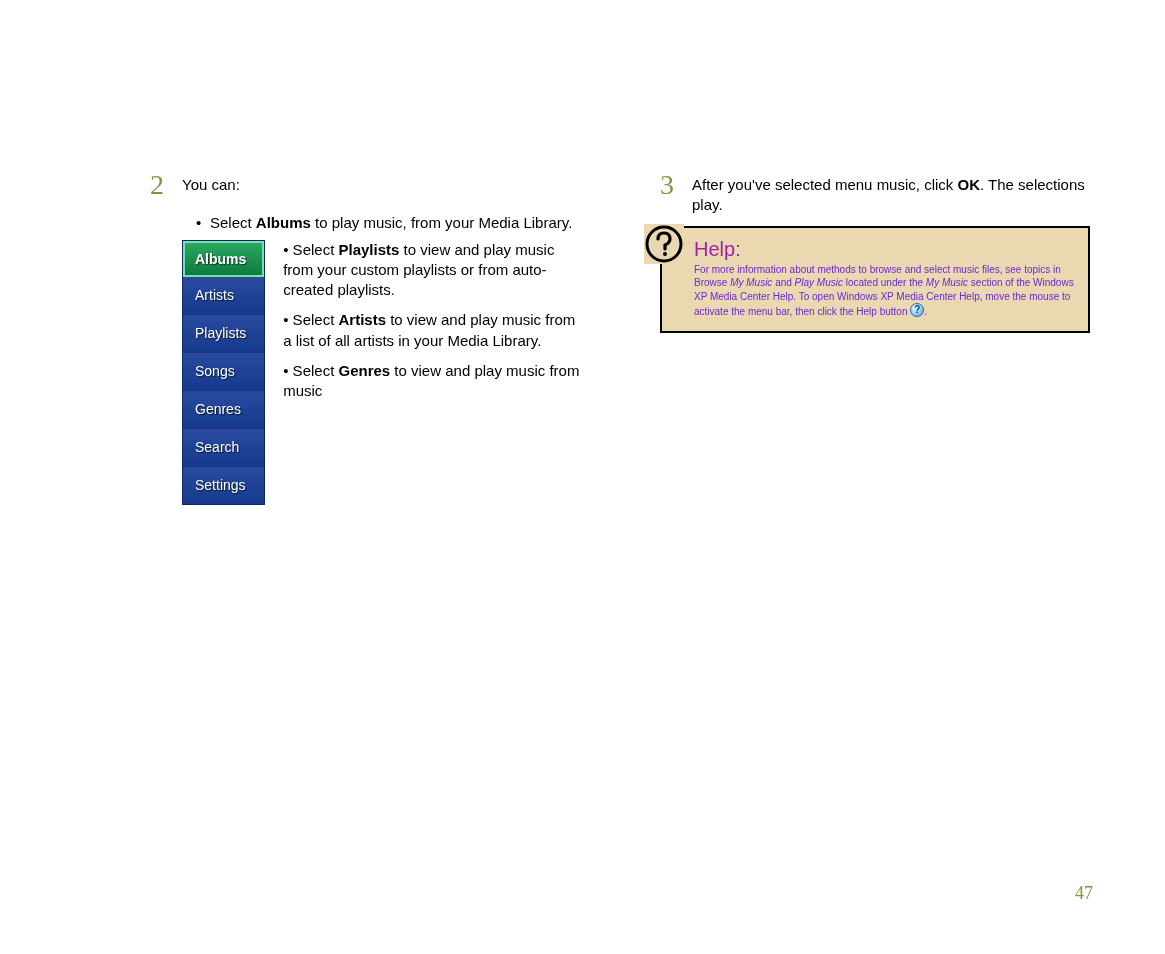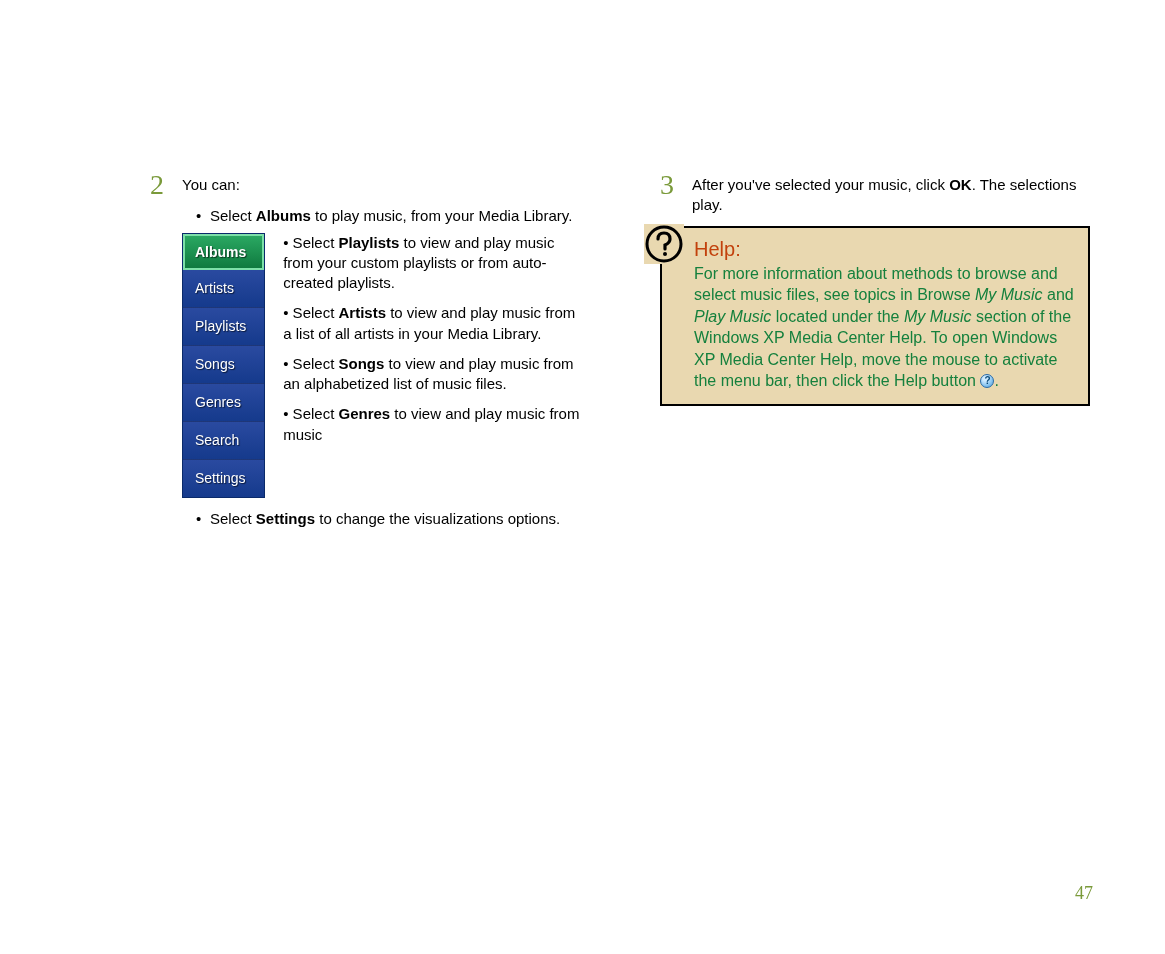--- a/index.html
+++ b/index.html
@@ -31,21 +31,21 @@
     font-size: 28px;
     color: #7a9a3a;
     line-height: 1;
     margin-top: -4px;
     min-width: 18px;
   }
   .step-body { flex: 1; line-height: 1.35; }
   ul.bullets {
     list-style: none;
     padding-left: 14px;
-    margin-top: 11px;
+    margin-top: 18px;
   }
   ul.bullets > li {
     position: relative;
     padding-left: 14px;
     margin-bottom: 6px;
     line-height: 1.35;
   }
   ul.bullets > li::before {
     content: "•";
     position: absolute;
@@ -101,27 +101,27 @@
     flex-shrink: 0;
     margin-left: -28px;
     margin-top: -14px;
     background: #e9d8b0;
   }
   .help-icon svg { width: 40px; height: 40px; }
   .help-content { flex: 1; }
   .help-title {
     font-family: "Comic Sans MS", cursive, sans-serif;
     font-size: 20px;
-    color: #c2410c;
+    color: #a21caf;
     margin-bottom: 2px;
   }
   .help-text {
-    font-size: 16px;
-    line-height: 1.35;
-    color: #15803d;
+    font-size: 10px;
+    line-height: 1.35;
+    color: #6d28d9;
   }
   .help-text em { font-style: italic; }
   .help-btn-icon {
     display: inline-block;
     width: 14px;
     height: 14px;
     border-radius: 50%;
     border: 1px solid #2a6aa8;
     background: radial-gradient(circle at 35% 30%, #cfeaff 20%, #8ac5f0 60%, #4a9ad6 100%);
     vertical-align: -2px;
@@ -171,42 +171,38 @@
             <div class="menu-item">Playlists</div>
             <div class="menu-item">Songs</div>
             <div class="menu-item">Genres</div>
             <div class="menu-item">Search</div>
             <div class="menu-item">Settings</div>
           </div>
 
           <div class="inline-bullets">
             <p><span>• Select </span><b>Playlists</b><span> to view and play music from your custom playlists or from auto-created playlists.</span></p>
             <p><span>• Select </span><b>Artists</b><span> to view and play music from a list of all artists in your Media Library.</span></p>
-            <p><span>• Select </span><b>Songs</b><span> to view and play music from an alphabetized list of music files.</span></p>
             <p style="margin-bottom:16px;"><span>• Select </span><b>Genres</b><span> to view and play music from music</span></p>
           </div>
         </div>
 
 
         <ul class="bullets">
-          <li>
-            <span>Select </span><b>Settings</b><span> to change the visualizations options.</span>
-          </li>
         </ul>
 
       </div>
     </div>
   </div>
 
   <div class="col">
 
     <div class="step">
       <div class="step-num">3</div>
       <div class="step-body">
-        <span>After you've selected your music, click </span><b>OK</b><span>. The selections play.</span>
+        <span>After you've selected menu music, click </span><b>OK</b><span>. The selections play.</span>
       </div>
     </div>
 
     <div class="help-box">
       <div class="help-icon">
         <svg viewBox="0 0 40 40">
           <circle cx="20" cy="20" r="17" fill="#e9d8b0" stroke="#000" stroke-width="3"></circle>
           <path d="M14 15 Q14 9 20 9 Q26 9 26 15 Q26 19 21 21 L21 25" fill="none" stroke="#000" stroke-width="3.2" stroke-linecap="round"></path>
           <circle cx="21" cy="30" r="2" fill="#000"></circle>
         </svg>

